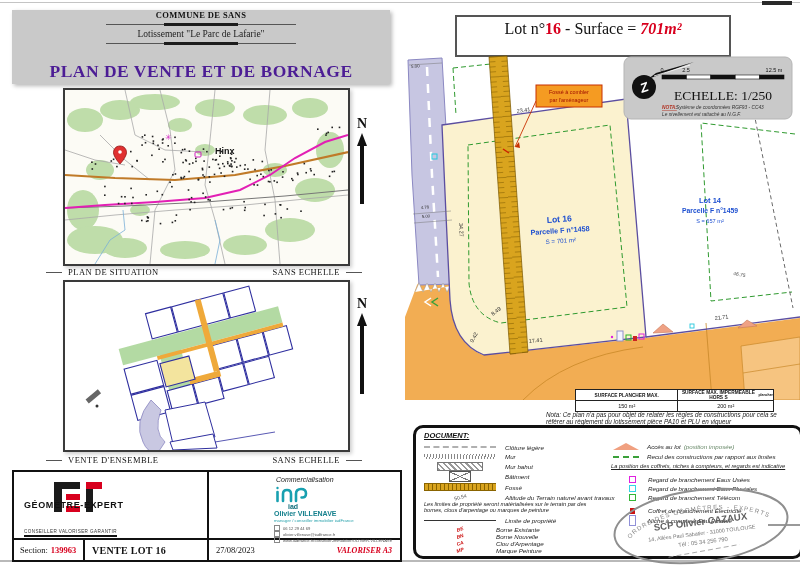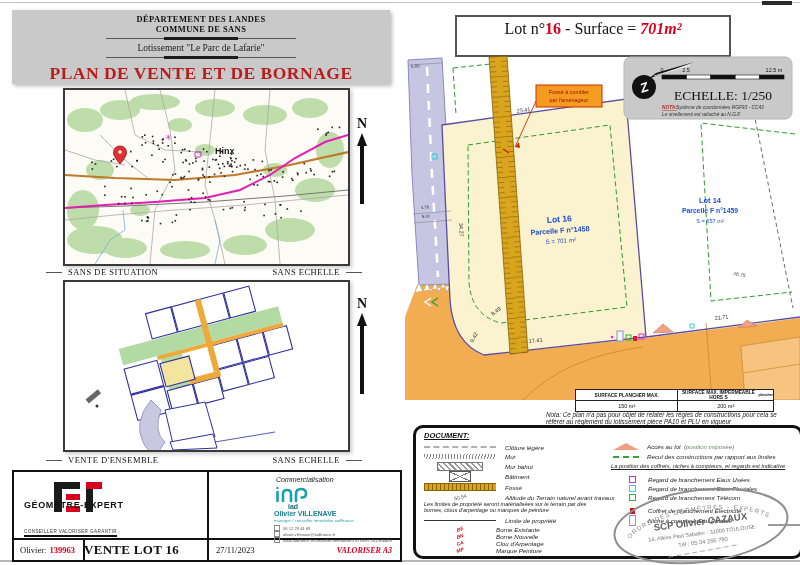--- a/index.html
+++ b/index.html
@@ -12,21 +12,21 @@
   .bottomline{left:0;top:560px;width:100%;height:2px;background:#b9b9b9;}
   
   .band{left:12px;top:10px;width:378px;height:74px;background:#c9c9c9;
         box-shadow:2px 2px 4px rgba(0,0,0,.28);text-align:center;}
   .dept{padding-top:4px;font:bold 8.5px "Liberation Serif",serif;letter-spacing:.4px;}
   .commune{font:bold 8.5px "Liberation Serif",serif;letter-spacing:.4px;}
   .divider{width:190px;margin:2px auto;height:5px;position:relative;}
   .divider::before{content:"";position:absolute;left:0;right:0;top:2px;border-top:1px solid #555;}
   .divider::after{content:"";position:absolute;left:58px;right:58px;top:1px;height:3px;background:#1c1c1c;}
   .lotiss{font:9.5px "Liberation Serif",serif;color:#222;}
-  .ptitle{margin-top:3px;font:bold 17.5px "Liberation Serif",serif;color:#b91c1c;letter-spacing:.5px;}
+  .ptitle{margin-top:15px;font:bold 17.5px "Liberation Serif",serif;color:#4c1d95;letter-spacing:.5px;}
   
   .frame{border:2px solid #3a3a3a;background:#fcfbf5;box-shadow:2px 2px 4px rgba(0,0,0,.2);}
   .f-sit{left:63px;top:88px;width:283px;height:174px;}
   .f-ens{left:63px;top:280px;width:283px;height:168px;background:#fff;}
   .caprow{left:46px;width:316px;height:12px;display:flex;align-items:center;
           font:8.5px "Liberation Serif",serif;letter-spacing:.5px;}
   .cr-sit{top:266px;} .cr-ens{top:454px;}
   .cdash{width:16px;border-top:1px solid #555;}
   .caprow .lbl{margin:0 6px;}
   .spacer{flex:1;}
@@ -48,21 +48,21 @@
           border-bottom:2px solid #111;padding-bottom:1px;letter-spacing:.4px;}
   .comm{left:262px;top:4px;font:italic 7px "Liberation Sans",sans-serif;color:#222;}
   .iadname{left:260px;top:38px;font:bold 7px "Liberation Sans",sans-serif;color:#15808d;}
   .iadrole{left:260px;top:46px;font:4.3px "Liberation Sans",sans-serif;color:#2ba3ad;}
   .crow{display:flex;align-items:center;font:4.1px "Liberation Sans",sans-serif;color:#555;}
   .crow .ci{width:4px;height:4px;border:.7px solid #888;margin-right:3px;}
   .c1{left:260px;top:53px;} .c2{left:260px;top:59px;} .c3{left:260px;top:65px;}
   .bcell{top:68px;height:20px;display:flex;align-items:center;font-family:"Liberation Serif",serif;}
   .dossier{left:6px;font-size:8.5px;}
   .dossier .num{color:#d8001e;font-weight:bold;margin-left:3px;}
-  .vente{left:70px;font-size:13px;font-weight:bold;letter-spacing:.3px;}
+  .vente{left:78px;font-size:10px;font-weight:bold;letter-spacing:.3px;}
   .fdate{left:202px;font-size:8.5px;}
   .fdoc{right:8px;font:bold italic 8px "Liberation Serif",serif;color:#d8001e;}
   
   .tbox{left:455px;top:15px;width:272px;height:38px;border:2px solid #555;background:#fff;text-align:center;}
   .tl1{margin-top:3px;font:16px "Liberation Serif",serif;}
   .tl1 .red{color:#d8001e;font-weight:bold;}
   .tl1 .redit{color:#d8001e;font-weight:bold;font-style:italic;}
   .tl2{font:italic 8.5px "Liberation Sans",sans-serif;color:#333;margin-top:1px;}
   .plansvg{left:405px;top:55px;}
   .ptable{left:575px;top:389px;width:197px;border:1px solid #222;background:#fff;
@@ -118,21 +118,20 @@
 </style>
 </head>
 <body>
 
 <div id="page">
   <div class="abs topline"></div>
   <div class="abs toptick"></div>
   <div class="abs bottomline"></div>
 
   <div class="abs band">
-    <div class="dept">DÉPARTEMENT DES LANDES</div>
     <div class="commune">COMMUNE DE SANS</div>
     <div class="divider"></div>
     <div class="lotiss">Lotissement "Le Parc de Lafarie"</div>
     <div class="divider"></div>
     <div class="ptitle">PLAN DE VENTE ET DE BORNAGE</div>
   </div>
 
   <div class="abs frame f-sit">
     <svg width="283" height="174" viewBox="0 0 283 174">
       <rect x="0" y="0" width="283" height="174" fill="#fcfbf5"></rect>
@@ -352,21 +351,21 @@
       <text x="100" y="50" font-size="8" fill="#d020c0">✳</text>
       <rect x="130" y="62" width="6" height="5" rx="1" fill="none" stroke="#d020c0" stroke-width="1"></rect>
       <g>
         <path d="M55,56 C50.5,56 48.5,59.5 48.5,62.5 C48.5,67 55,74 55,74 C55,74 61.5,67 61.5,62.5 C61.5,59.5 59.5,56 55,56 Z" fill="#e03030" stroke="#8f1010" stroke-width="0.8"></path>
         <circle cx="55" cy="62" r="1.8" fill="#fff"></circle>
       </g>
     </svg>
   </div>
   <div class="abs caprow cr-sit">
     <span class="cdash"></span>
-    <span class="lbl">SANS DE SITUATION</span>
+    <span class="lbl">PLAN DE SITUATION</span>
     <span class="spacer"></span>
     <span class="lbl">SANS ECHELLE</span>
     <span class="cdash"></span>
   </div>
   <div class="abs north n1">
     <div class="nlet">N</div>
     <div class="nhead"></div>
     <div class="nshaft s1"></div>
   </div>
 
@@ -454,25 +453,25 @@
     <div class="abs crow c2">
         <span class="ci"></span>
         <span>olivier.villenave@iadfrance.fr</span>
       </div>
     <div class="abs crow c3">
         <span class="ci"></span>
         <span>www.iadfrance.fr/conseiller-immobilier/OLIVIER.VILLENAVE</span>
       </div>
 
     <div class="abs bcell dossier">
-      <span>Olivier:</span>
+      <span>Section:</span>
       <span class="num">139963</span>
     </div>
     <div class="abs bcell vente">VENTE LOT 16</div>
-    <div class="abs bcell fdate">27/11/2023</div>
+    <div class="abs bcell fdate">27/08/2023</div>
     <div class="abs bcell fdoc">VALORISER A3</div>
   </div>
 
   <div class="abs tbox">
     <div class="tl1">
       <span>Lot n°</span><span class="red">16</span><span> - Surface = </span><span class="redit">701m²</span>
     </div>
   </div>
 
   <svg class="abs plansvg" width="395" height="345" viewBox="0 0 395 345">

